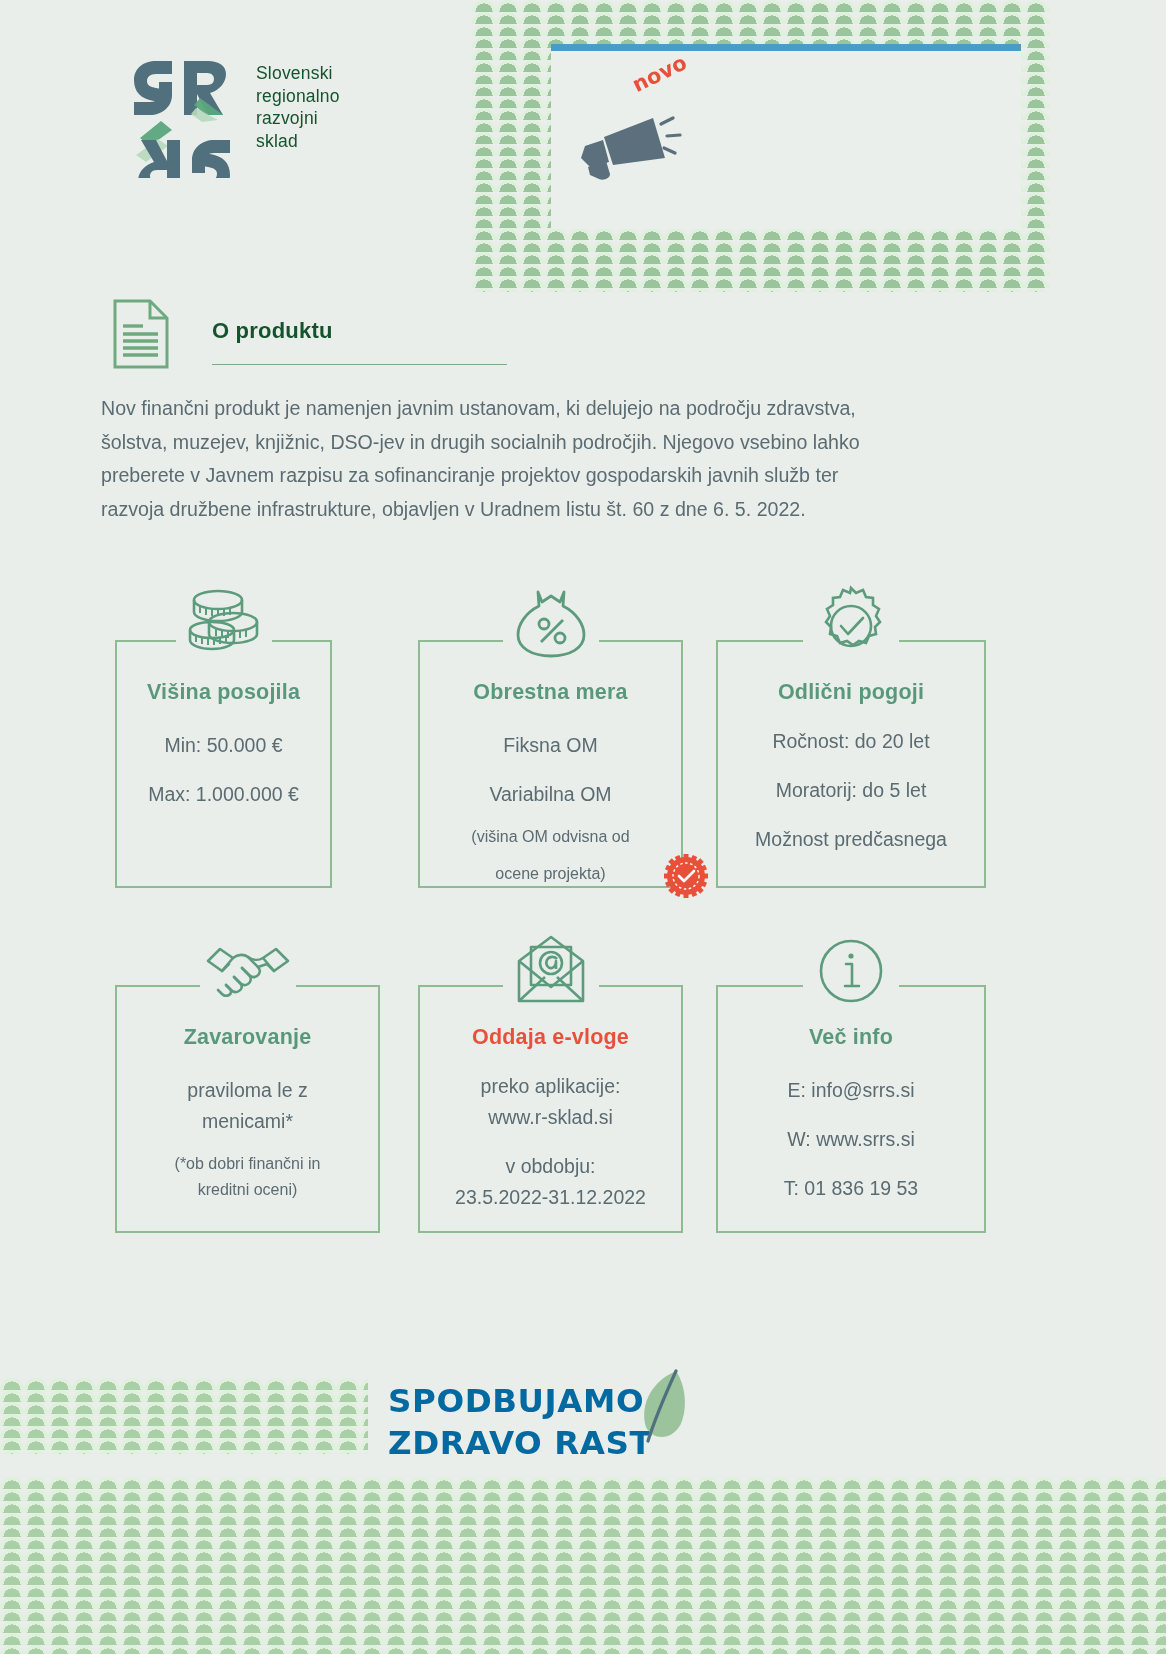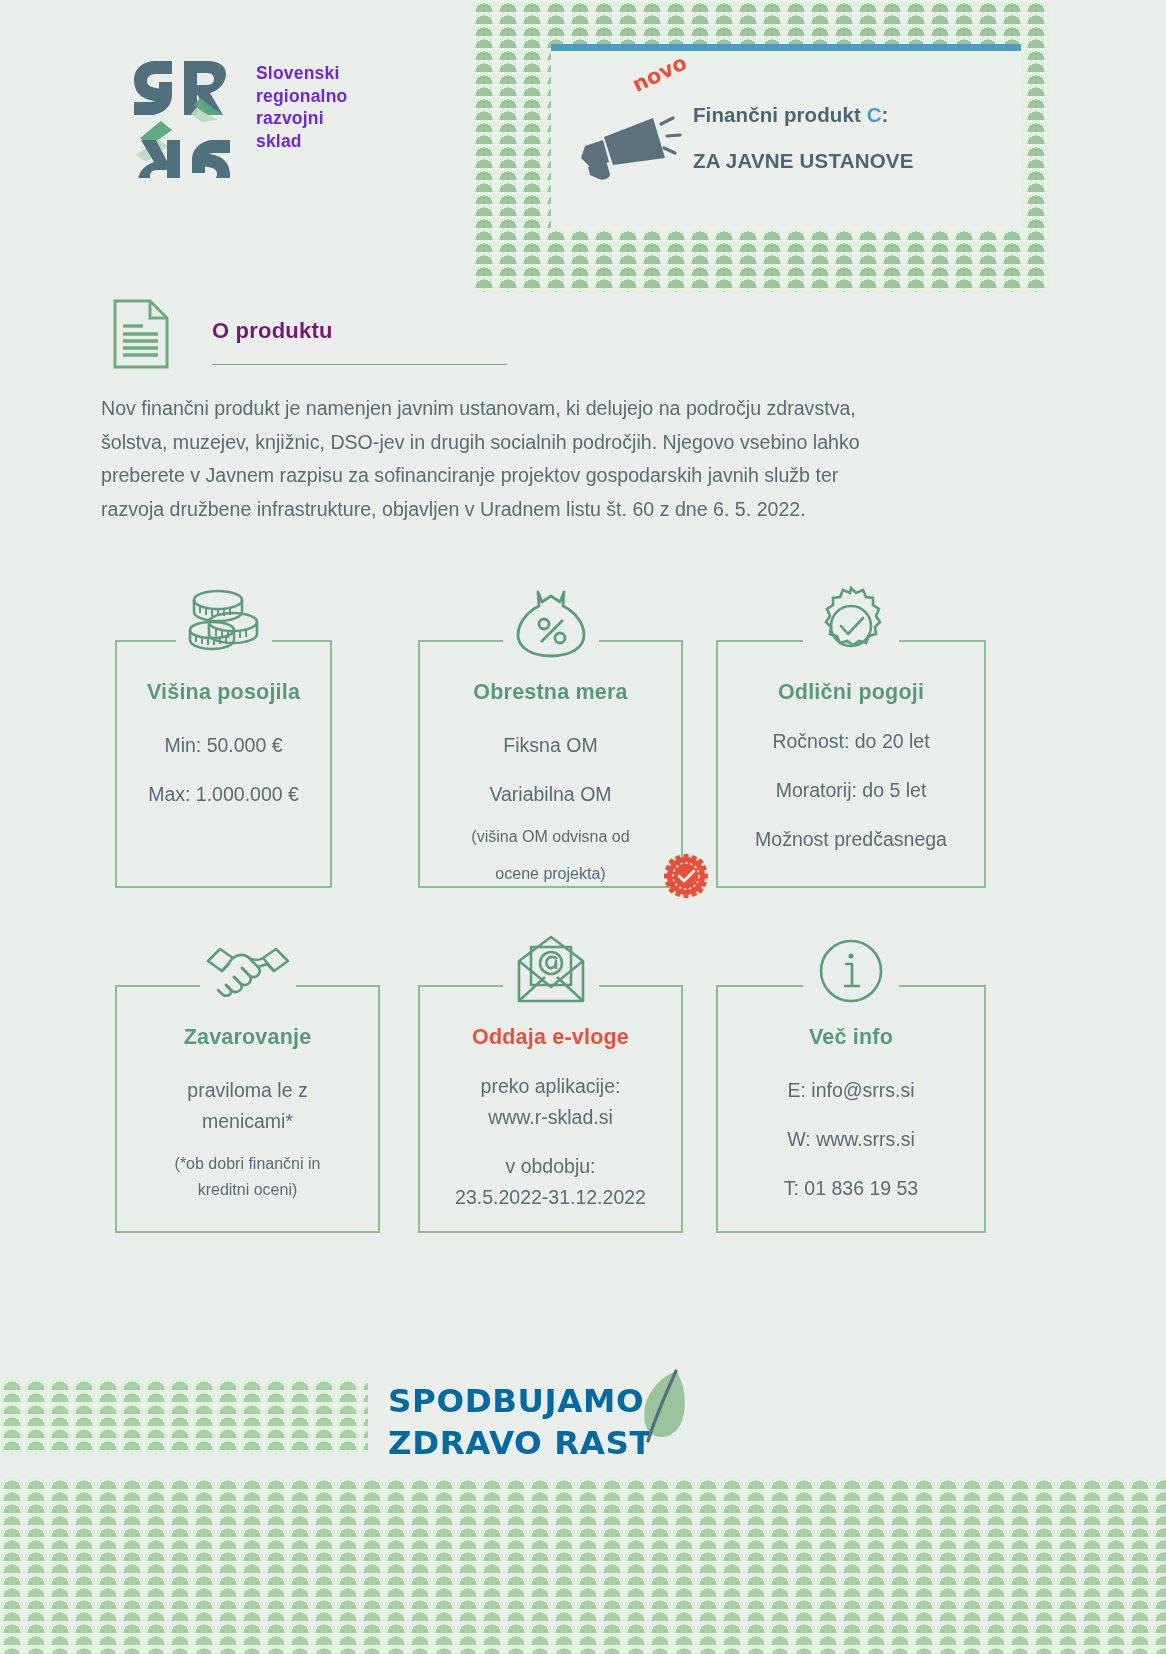--- a/index.html
+++ b/index.html
@@ -45,29 +45,29 @@
     color:#e8503a;font-weight:700;font-size:21px;
     transform:rotate(-26deg);transform-origin:left bottom;
     font-family:"DejaVu Sans",sans-serif;
   }
 
   
   #logo{position:absolute;left:128px;top:58px;width:360px;height:130px;}
   #logo-mark{position:absolute;left:0;top:0;width:108px;height:120px;}
   #logo-text{
     position:absolute;left:128px;top:4px;
-    font-size:17.5px;line-height:22.5px;color:#6d28d9;font-weight:700;
+    font-size:17.5px;line-height:22.5px;color:#14532d;font-weight:400;
     letter-spacing:.2px;
   }
 
   
   #about-icon{position:absolute;left:112px;top:298px;width:58px;height:72px;}
   #about-title{
     position:absolute;left:212px;top:318px;
-    font-size:22px;font-weight:700;color:#701a75;letter-spacing:.2px;
+    font-size:22px;font-weight:700;color:#14532d;letter-spacing:.2px;
   }
   #about-rule{
     position:absolute;left:212px;top:364px;width:295px;height:0;
     border-top:1.6px solid #7faa86;
   }
   #about-text{
     position:absolute;left:101px;top:392px;width:890px;
     font-size:19.6px;line-height:33.5px;color:#5b6b72;
     text-align:justify;text-justify:inter-word;
   }
@@ -136,24 +136,20 @@
           <path d="M31 31 L80 12 L92 52 L40 59 Z"></path>
           <path d="M15 61 L33 55 L37 68 C37 72 31 75 26 73 L17 69 Z"></path>
         </g>
         <g stroke="#5b707c" stroke-width="3.2" stroke-linecap="round" fill="none">
           <line x1="88" y1="18" x2="100" y2="12"></line>
           <line x1="94" y1="30" x2="107" y2="29"></line>
           <line x1="91" y1="42" x2="102" y2="47"></line>
         </g>
       </svg>
       <div id="novo-label">novo</div>
-      <div class="hdr-text">
-        <div class="hdr-line1"><span>Finančni produkt </span><span class="blue">C</span><span>:</span></div>
-        <div class="hdr-line2">ZA JAVNE USTANOVE</div>
-      </div>
     </div>
   </div>
 
   <div id="logo">
     <svg id="logo-mark" viewBox="0 0 108 120">
       <g fill="#51707e">
         <path d="M6 22 C6 10 16 3 28 3 L44 3 L44 16 L28 16 C22 16 19 19 19 23 C19 27 22 29 28 30 L38 32 L38 45 L26 43 C13 41 6 34 6 22 Z"></path>
         <path d="M44 24 L44 37 C44 49 34 57 22 57 L6 57 L6 44 L22 44 C28 44 31 41 31 37 L31 24 Z"></path>
         <path d="M56 3 L56 57 L69 57 L69 36 L80 57 L95 57 L82 35 C92 32 98 24 98 16 C98 8 91 3 80 3 Z M69 15 L79 15 C84 15 86 18 86 21 C86 24 84 27 79 27 L69 27 Z"></path>
       </g>

